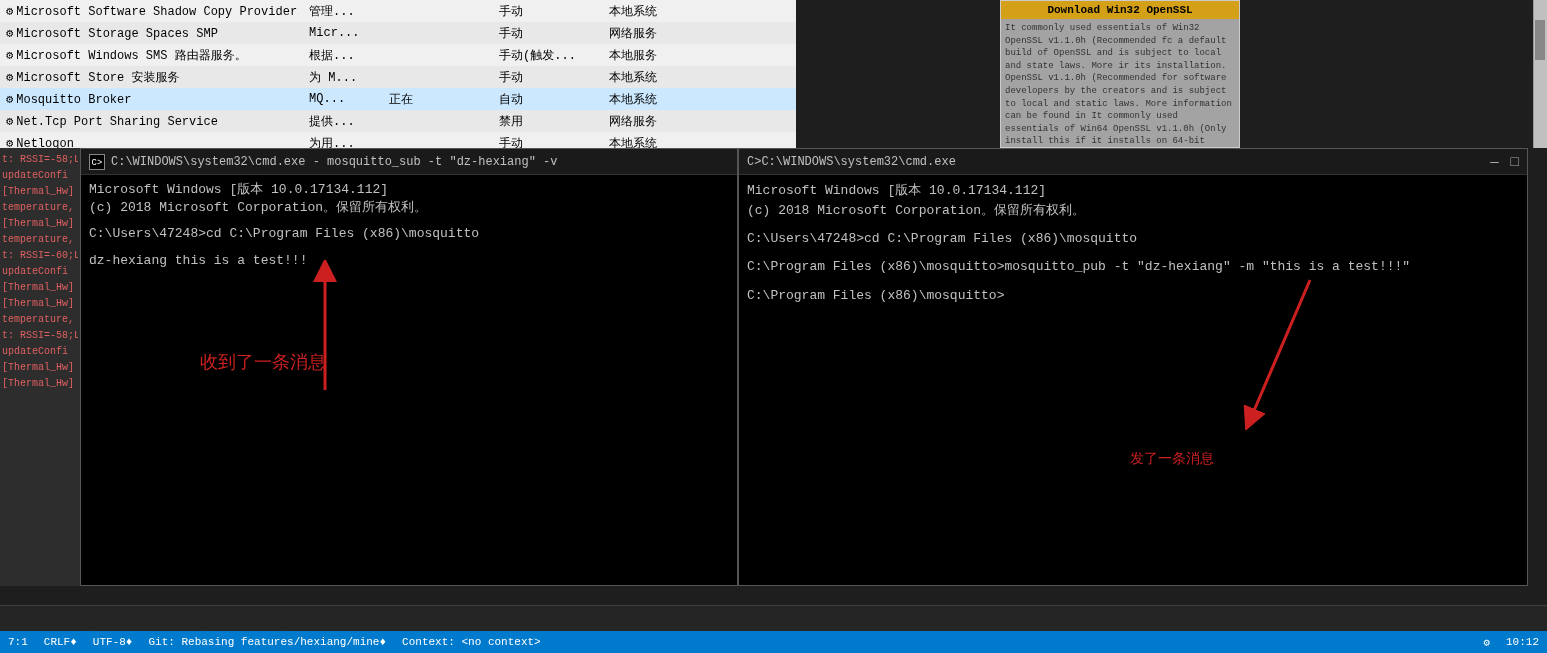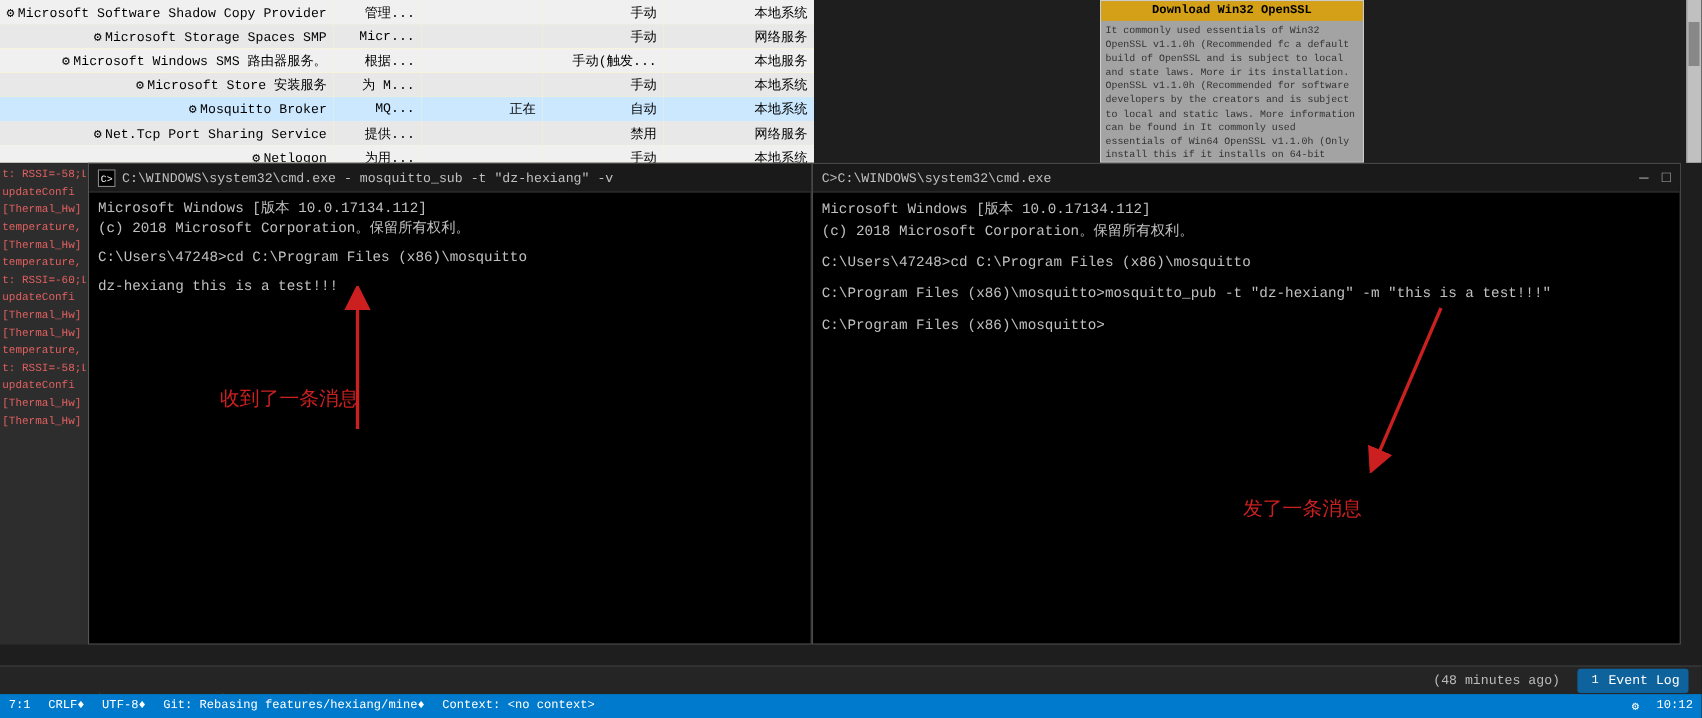--- a/index.html
+++ b/index.html
@@ -9,25 +9,24 @@
       background: #1e1e1e;
       font-family: 'Consolas', 'Courier New', monospace;
       overflow: hidden;
       position: relative;
     }
 
     
     .services-bg {
       position: absolute;
       top: 0; left: 0;
-      width: 740px;
+      width: 796px;
       height: 148px;
-      background: #fef9c3;
-      overflow: hidden;
-      text-align: right;
+      background: #737373;
+      overflow: hidden;
     }
     .services-table {
       width: 100%;
       font-size: 12px;
       color: #000;
       border-collapse: collapse;
     }
     .services-table tr { height: 22px; }
     .services-table tr:nth-child(odd) { background: #f0f0f0; }
     .services-table tr:nth-child(even) { background: #e8e8e8; }
@@ -149,21 +148,21 @@
       overflow: hidden;
     }
 
     
     .annotation-right {
       position: absolute;
       top: 450px;
       left: 1130px;
       color: #cc2020;
       font-family: 'Microsoft YaHei', SimHei, sans-serif;
-      font-size: 18px;
+      font-size: 14px;
       pointer-events: none;
     }
 
     
     .openssl-panel {
       position: absolute;
       top: 0;
       left: 1000px;
       width: 240px;
       height: 148px;
@@ -434,27 +433,20 @@
       </div>
       <div class="status-tab active">
         <span class="tab-icon">●</span>
         <span>Statistic</span>
       </div>
       <div class="status-tab">
         <span class="tab-icon">↑</span>
         <span>Build</span>
       </div>
     </div>
-  <div class="status-info">
-    <span>(48 minutes ago)</span>
-    <div class="event-log-btn">
-      <span style="background:#0e639c;border-radius:50%;width:16px;height:16px;display:flex;align-items:center;justify-content:center;font-size:11px;color:#fff;">1</span>
-      <span>Event Log</span>
-    </div>
-  </div>
 </div>
 
 <div class="status-bottom-bar">
   <span>7:1</span>
   <span>CRLF♦</span>
   <span>UTF-8♦</span>
   <span>Git: Rebasing features/hexiang/mine♦</span>
   <span>Context: &lt;no context&gt;</span>
   <span style="margin-left:auto;">⚙</span>
   <span>10:12</span>

